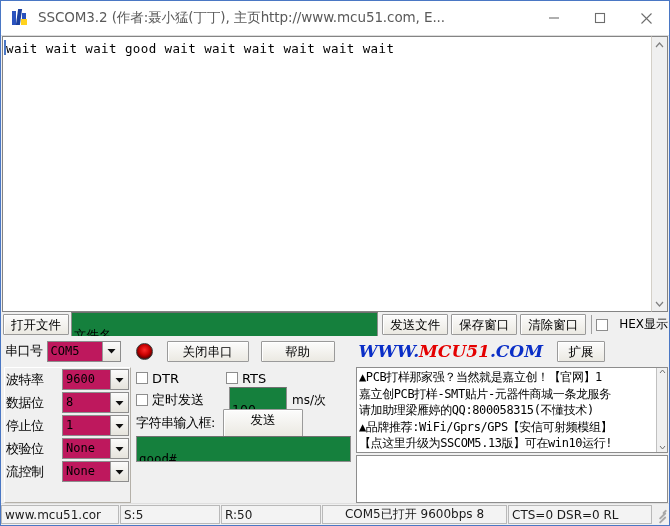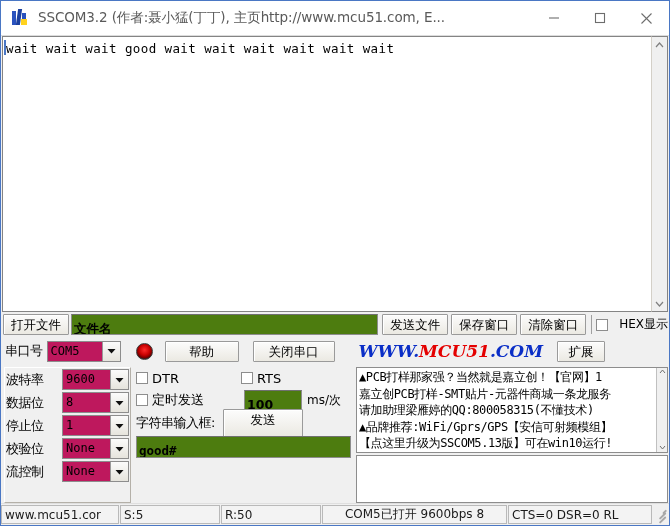--- a/index.html
+++ b/index.html
@@ -127,33 +127,32 @@
     color: #000;
     padding: 1px 4px;
     height: 21px;
     line-height: 18px;
     box-sizing: border-box;
     white-space: nowrap;
     text-align: center;
     box-shadow: inset 1px 1px 0 #ffffff;
   }
   .txtfield {
-    background: #4d7c0f;
+    background: #15803d;
     border: 1px solid #8d8d8d;
     border-top-color: #707070;
     font-family: "DejaVu Sans", sans-serif;
     font-size: 12.5px;
     color: #000;
     height: 21px;
     line-height: 19px;
     box-sizing: border-box;
-    padding: 4px 2px;
-    overflow: hidden;
-    white-space: nowrap;
-    font-weight: bold;
+    padding: 12px 2px;
+    overflow: hidden;
+    white-space: nowrap;
   }
   .file-name { flex: 1 1 auto; margin-left: 2px; }
   .file-btns { display: flex; gap: 3px; margin-left: 4px; flex: 0 0 auto; }
   .hex-show {
     display: flex; align-items: center; gap: 11px;
     margin-left: 5px; flex: 0 0 auto;
     font-family: "DejaVu Sans", sans-serif;
     font-size: 12px;
     border-left: 1px solid #a0a0a0;
     padding-left: 4px;
@@ -274,21 +273,21 @@
     display: flex; align-items: center;
     height: 22px;
   }
   .chk {
     display: flex; align-items: center; gap: 4px;
     font-family: "DejaVu Sans", sans-serif;
     font-size: 13px;
     color: #000;
     white-space: nowrap;
   }
-  .chk.w1 { width: 105px; flex: 0 0 auto; }
+  .chk.w1 { width: 90px; flex: 0 0 auto; }
   .ms-input {
     width: 58px;
     margin-left: 3px;
   }
   .ms-label {
     font-family: "DejaVu Sans", sans-serif;
     font-size: 12px;
     margin-left: 5px;
     color: #000;
   }
@@ -487,22 +486,22 @@
     <span class="lbl" style="letter-spacing:-0.5px">串口号</span>
     <div class="combo" style="width:74px; margin-left:4px">
       <span class="combo-val">COM5</span>
       <span class="combo-arrow">
         <svg width="9" height="6" viewBox="0 0 9 6">
             <polygon points="0.5,1 8.5,1 4.5,5.5" fill="#101010"></polygon>
           </svg>
       </span>
     </div>
     <span class="led" style="margin-left:15px"></span>
+    <div class="btn" style="width:82px; margin-left:14px">关闭串口</div>
     <div class="btn" style="width:74px; margin-left:12px">帮助</div>
-    <div class="btn" style="width:82px; margin-left:14px">关闭串口</div>
     <div class="mcu-logo" style="margin-left:24px">
       <span class="mcu-blue">WWW.</span><span class="mcu-red">MCU51</span><span class="mcu-blue">.COM</span>
     </div>
     <div class="btn" style="width:48px; margin-left:14px">扩展</div>
   </div>
 
   <div class="config-area">
 
     <div class="params">
       <div class="param-row">

